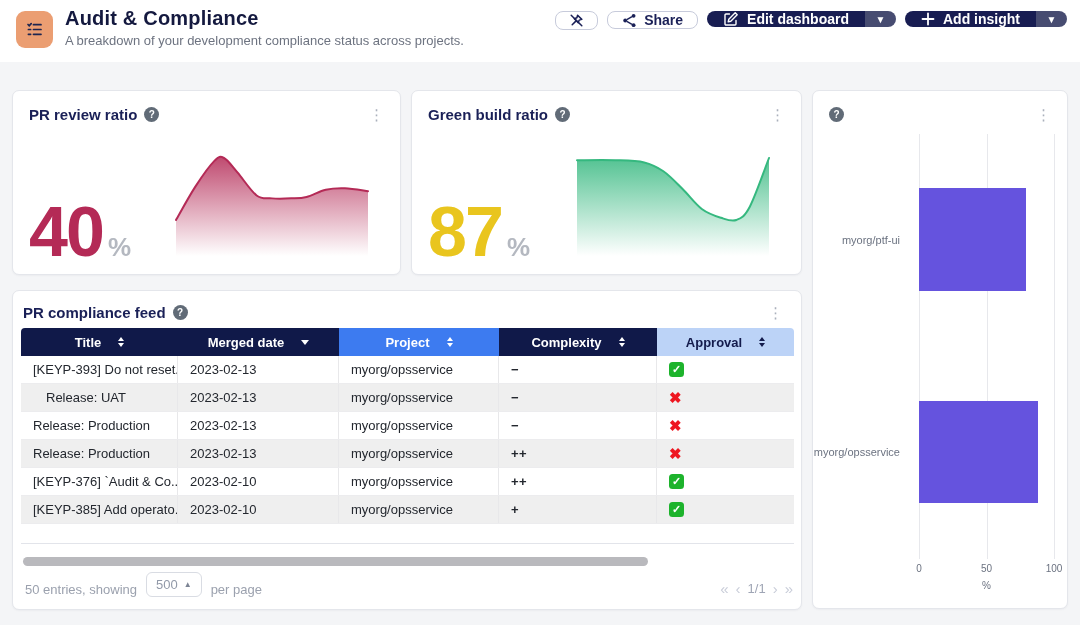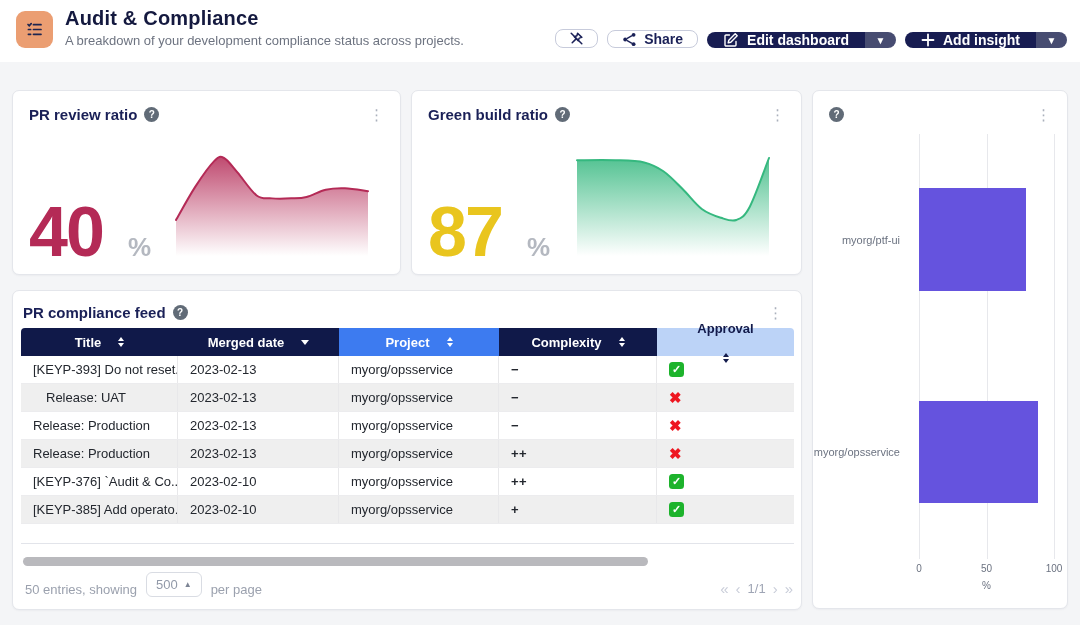--- a/index.html
+++ b/index.html
@@ -7,21 +7,21 @@
   body { font-family:"Liberation Sans", sans-serif; background:#f4f5f7; overflow:hidden; }
   .page { position:relative; width:1080px; height:625px; }
 
   
   .topbar { position:absolute; top:0; left:0; right:0; height:62px; background:#fff; }
   .app-icon { position:absolute; left:16px; top:11px; width:37px; height:37px; border-radius:9px;
               background:#eb9e72; display:flex; align-items:center; justify-content:center; }
   .titles { position:absolute; left:65px; top:7px; }
   .page-title { font-size:20px; font-weight:700; color:#14193f; letter-spacing:.2px; }
   .page-subtitle { font-size:13px; color:#6d7380; margin-top:3px; }
-  .actions { position:absolute; right:13px; top:11px; display:flex; gap:9px; align-items:flex-end; height:37px; }
+  .actions { position:absolute; right:13px; top:11px; display:flex; gap:9px; align-items:flex-start; height:37px; }
   .btn { display:flex; align-items:center; justify-content:center; gap:7px; border-radius:8px;
          font-size:14px; font-weight:600; cursor:pointer; }
   .btn-light { background:#fff; border:1px solid #c7cbdb; color:#1a2057; padding:0 14px; }
   .btn-icon-only { width:43px; padding:0; }
   .split { display:flex; }
   .split .main { background:#181d52; color:#fff; border-radius:8px 0 0 8px; padding:0 16px;
                  display:flex; align-items:center; gap:8px; font-size:14px; font-weight:600; cursor:pointer; }
   .split .caret { background:#474c71; color:#fff; border-radius:0 8px 8px 0; width:31px;
                   display:flex; align-items:center; justify-content:center; font-size:10px; cursor:pointer; }
 
@@ -34,40 +34,40 @@
              font-weight:700; display:inline-flex; align-items:center; justify-content:center; cursor:pointer; }
   .kebab { margin-left:auto; color:#aab0bc; font-size:15px; line-height:1; cursor:pointer; padding:2px 4px; }
 
   #card-pr-review    { left:12px; top:90px;  width:389px; height:185px; }
   #card-green-build  { left:411px; top:90px; width:391px; height:185px; }
   #card-score        { left:812px; top:90px; width:256px; height:519px; }
   #card-feed         { left:12px; top:290px; width:790px; height:320px; }
 
   .spark-row { position:absolute; left:16px; right:30px; bottom:14px; display:flex;
                align-items:flex-end; justify-content:space-between; }
-  .big-num { font-size:70px; font-weight:700; line-height:.78; letter-spacing:-2px; display:flex; align-items:flex-end;gap:20px; }
+  .big-num { font-size:70px; font-weight:700; line-height:.78; letter-spacing:-2px; display:flex; align-items:flex-end; }
   .big-num .pct { font-size:26px; font-weight:600; color:#b4b8c0; letter-spacing:0; margin:0 0 3px 5px; }
   .spark { width:196px; height:112px; display:block; }
 
   
   .hbar-plot { position:absolute; left:0; top:36px; right:0; bottom:0; }
   .gridline { position:absolute; width:1px; background:#e7e8ec; top:7px; height:425px; }
   .hbar { position:absolute; background:#6553de; cursor:pointer; }
   .hbar-label { position:absolute; left:0; width:96px; text-align:right; font-size:11px; color:#6b7280;
                 padding-right:9px; white-space:nowrap; }
   .tick-label { position:absolute; width:30px; text-align:center; font-size:10px; color:#6b7280; top:436px; }
   .axis-label { position:absolute; width:30px; text-align:center; font-size:10px; color:#6b7280; top:453px; }
 
   
   .feed-table { position:absolute; left:8px; top:37px; width:773px; }
   .thead { display:flex; height:28px; }
   .th { display:flex; align-items:center; justify-content:center; gap:17px; font-size:13px; font-weight:600;
         cursor:pointer; }
   .th:first-child { border-top-left-radius:4px; }
-  .th:last-child  { border-top-right-radius:4px;flex-direction:column; }
+  .th:last-child  { border-top-right-radius:4px; }
   .th-dark  { background:#101949; color:#fff; }
   .th-blue  { background:#3d7bf0; color:#fff; }
   .th-light { background:#bcd3f7; color:#131b4c; }
   .sort { display:inline-flex; flex-direction:column; gap:2px; }
   .tri-up   { width:0; height:0; border-left:3.5px solid transparent; border-right:3.5px solid transparent;
               border-bottom:4px solid currentColor; }
   .tri-down { width:0; height:0; border-left:3.5px solid transparent; border-right:3.5px solid transparent;
               border-top:4px solid currentColor; }
   .tri-down.big { border-left-width:4.5px; border-right-width:4.5px; border-top-width:5px; }
   .tr { display:flex; height:28px; background:#fff; border-bottom:1px solid #ececee; }

